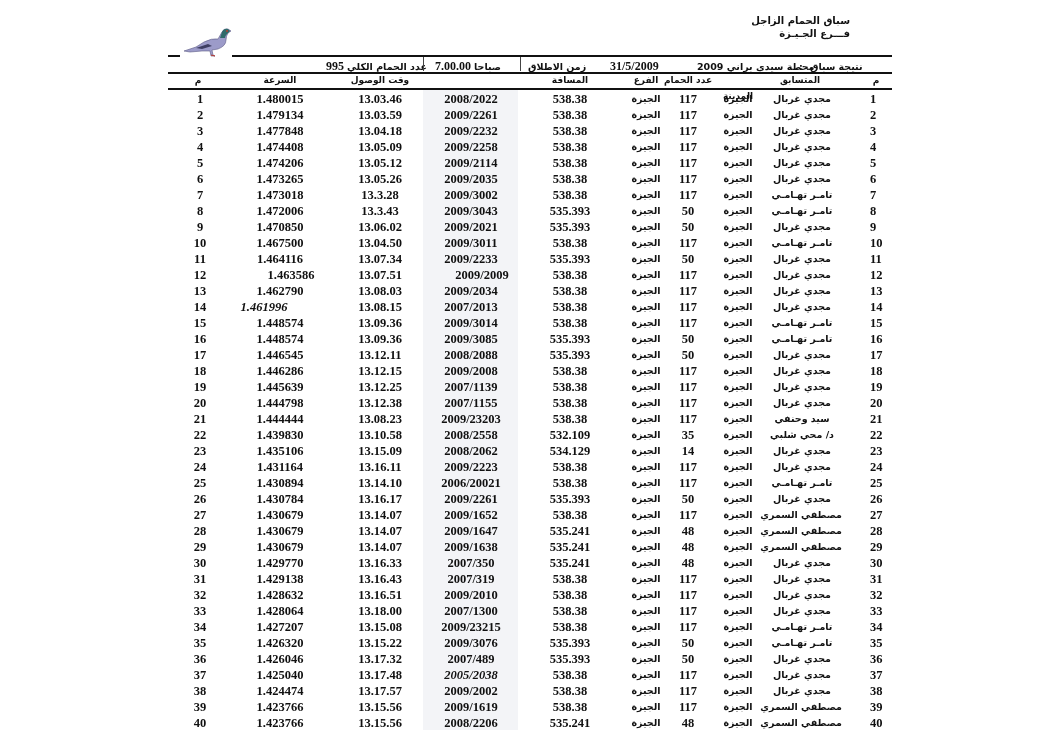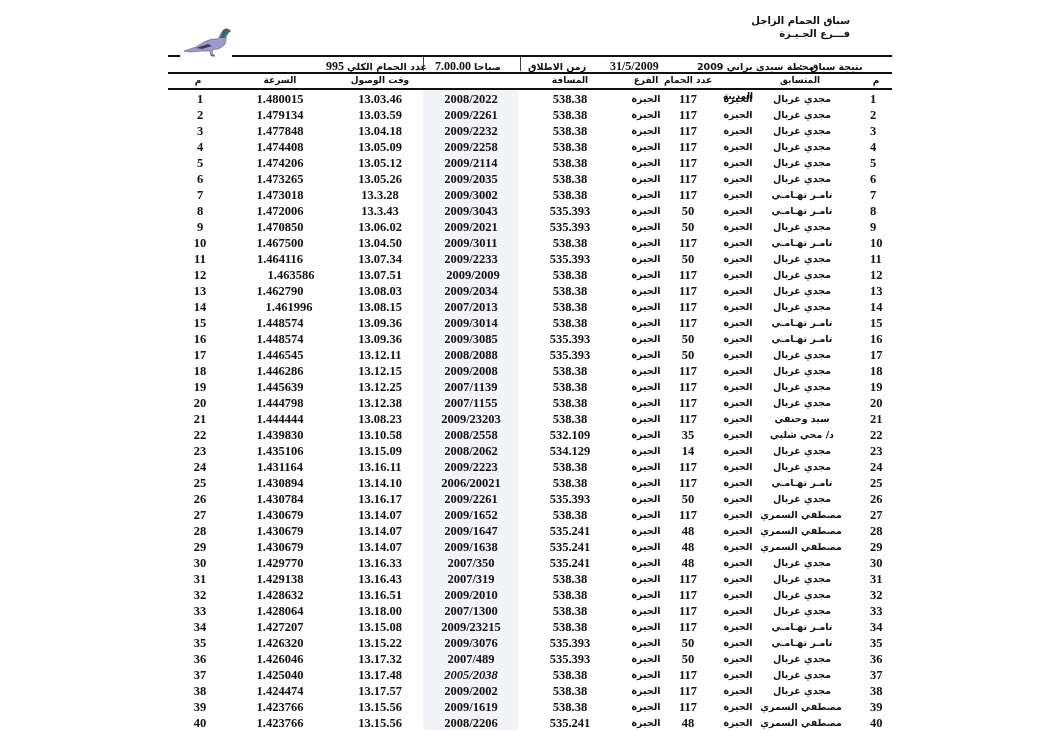--- a/index.html
+++ b/index.html
@@ -211,21 +211,21 @@
     <div class="c" style="left:190px; width:20px;">11</div>
   </div>
 
   <div class="row">
     <div class="c num-r" style="left:870px; width:20px;">12</div>
     <div class="c ar" style="left:762px; width:80px; direction:rtl;">مجدي غربال</div>
     <div class="c ar" style="left:718px; width:40px;">الجيزة</div>
     <div class="c" style="left:670px; width:36px;">117</div>
     <div class="c ar" style="left:630px; width:32px;">الجيزة</div>
     <div class="c" style="left:540px; width:60px;">538.38</div>
-    <div class="c" style="left:432px; width:82px;">2009/2009</div>
+    <div class="c" style="left:441px; width:82px;">2009/2009</div>
     <div class="c" style="left:345px; width:70px;">13.07.51</div>
     <div class="c" style="left:256px; width:70px;text-align:center;">1.463586</div>
     <div class="c" style="left:190px; width:20px;">12</div>
   </div>
 
   <div class="row">
     <div class="c num-r" style="left:870px; width:20px;">13</div>
     <div class="c ar" style="left:762px; width:80px; direction:rtl;">مجدي غربال</div>
     <div class="c ar" style="left:718px; width:40px;">الجيزة</div>
     <div class="c" style="left:670px; width:36px;">117</div>
@@ -239,21 +239,21 @@
 
   <div class="row">
     <div class="c num-r" style="left:870px; width:20px;">14</div>
     <div class="c ar" style="left:762px; width:80px; direction:rtl;">مجدي غربال</div>
     <div class="c ar" style="left:718px; width:40px;">الجيزة</div>
     <div class="c" style="left:670px; width:36px;">117</div>
     <div class="c ar" style="left:630px; width:32px;">الجيزة</div>
     <div class="c" style="left:540px; width:60px;">538.38</div>
     <div class="c" style="left:430px; width:82px;">2007/2013</div>
     <div class="c" style="left:345px; width:70px;">13.08.15</div>
-    <div class="c" style="left:254px; width:70px;">1.461996</div>
+    <div class="c" style="left:229px; width:70px;font-style:italic;">1.461996</div>
     <div class="c" style="left:190px; width:20px;">14</div>
   </div>
 
   <div class="row">
     <div class="c num-r" style="left:870px; width:20px;">15</div>
     <div class="c ar" style="left:762px; width:80px; direction:rtl;">تامـر تهـامـي</div>
     <div class="c ar" style="left:718px; width:40px;">الجيزة</div>
     <div class="c" style="left:670px; width:36px;">117</div>
     <div class="c ar" style="left:630px; width:32px;">الجيزة</div>
     <div class="c" style="left:540px; width:60px;">538.38</div>

